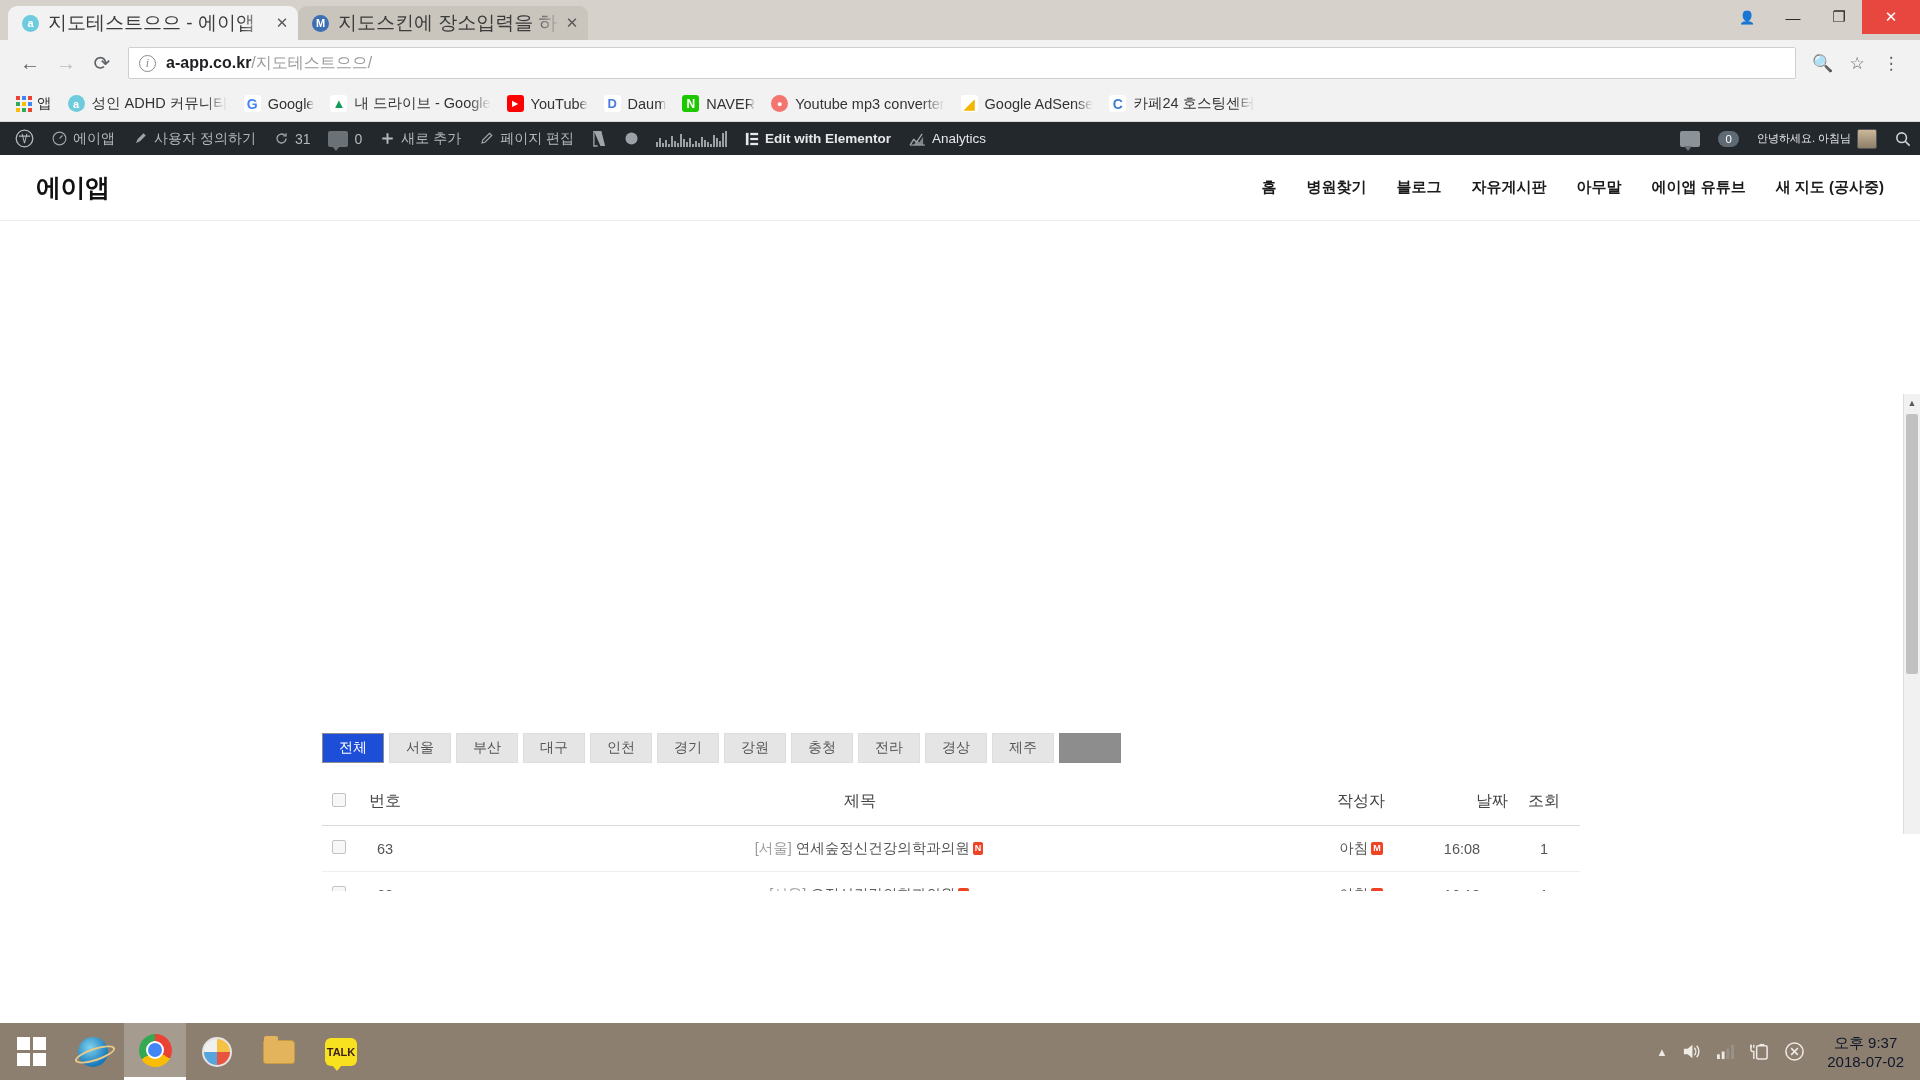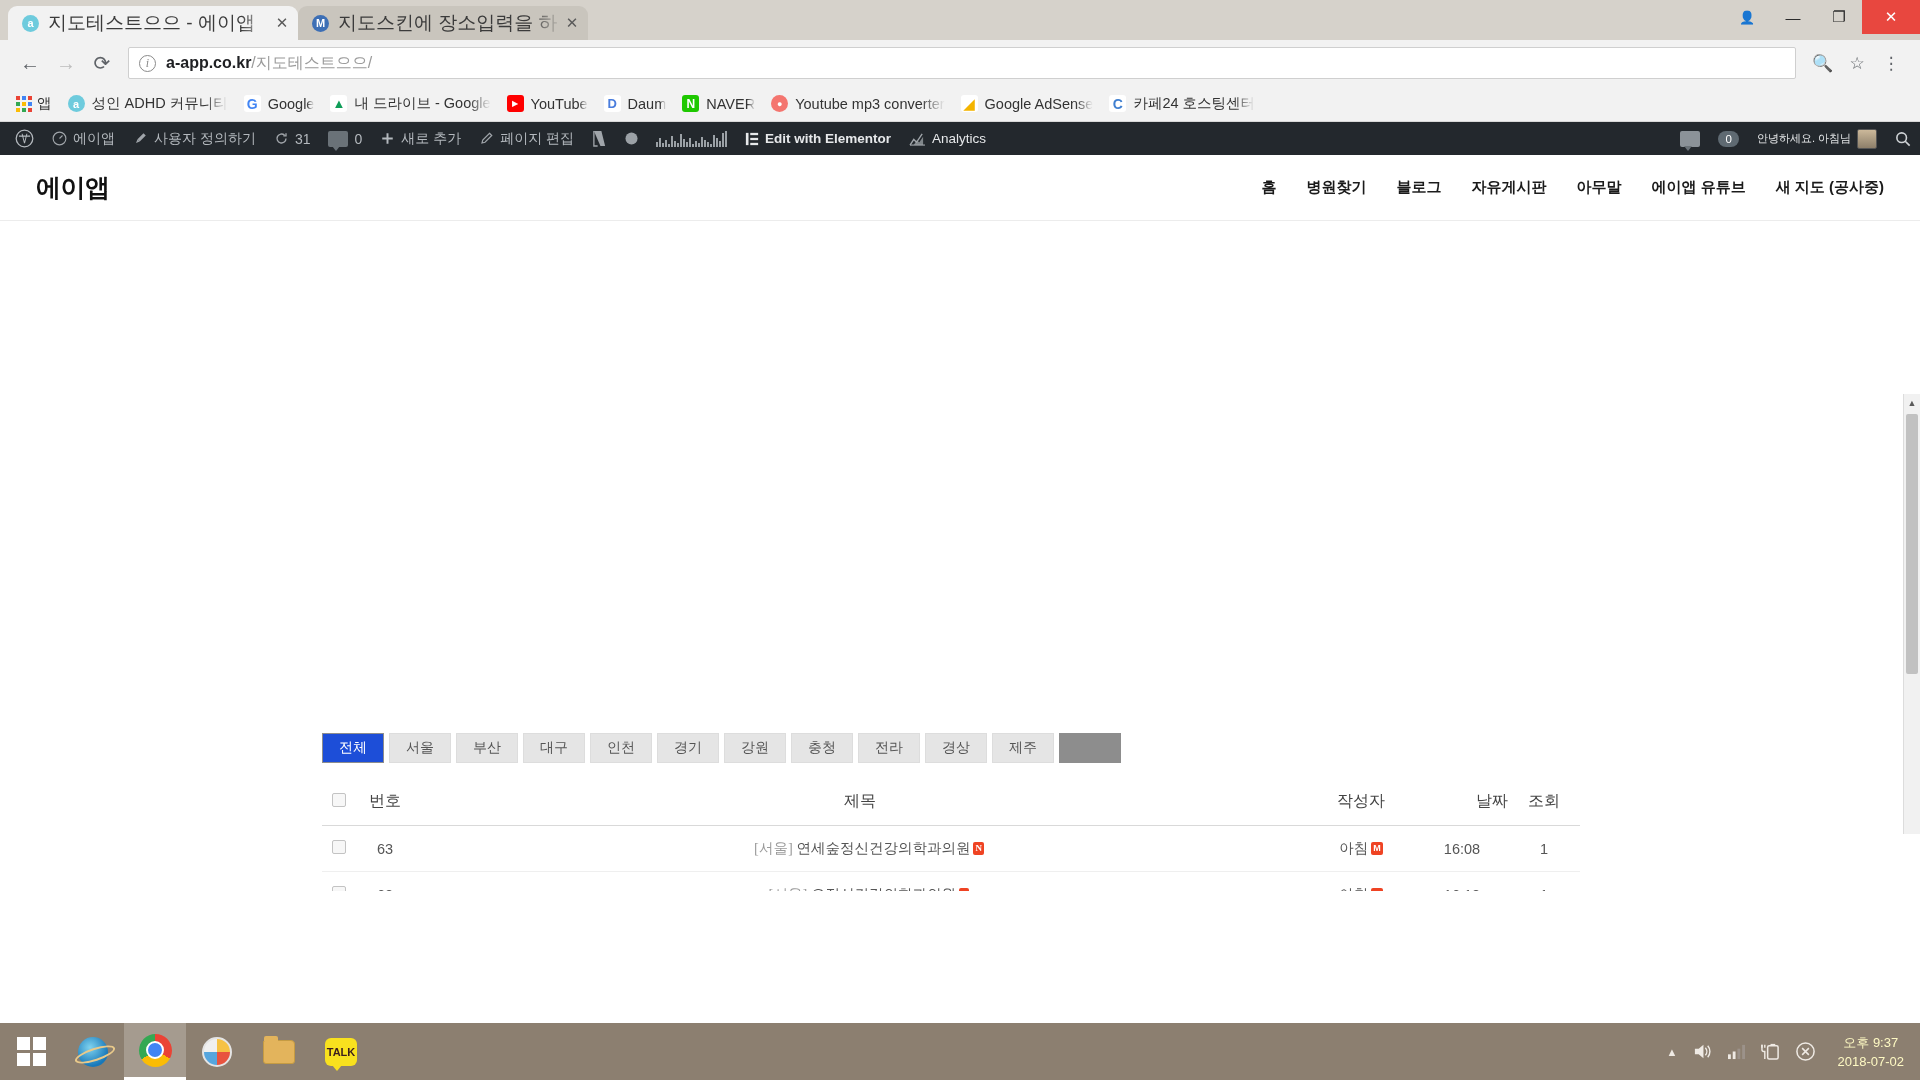--- a/index.html
+++ b/index.html
@@ -180,21 +180,21 @@
     font-size: 16px; color: #444; font-weight: normal;
     padding: 12px 0 13px; border-bottom: 1px solid #d9d9d9;
   }
   table.board-table tbody td {
     font-size: 14.5px; color: #555;
     padding: 13px 0; border-bottom: 1px solid #efefef;
     text-align: center;
   }
   .col-chk { width: 34px; }
   .col-num { width: 58px; }
-  .col-title { text-align: right; padding-left: 18px !important; font-family: Liberation Serif, serif; }
+  .col-title { text-align: right; padding-left: 18px !important; }
   .col-author { width: 110px; }
   .col-date { width: 92px; text-align: right; }
   .col-hit { width: 72px; }
   .chk {
     width: 14px; height: 14px; border: 1px solid #c3c3c3;
     background: #f7f7f7; border-radius: 2px; display: inline-block;
   }
   .title-link { color: #555; text-decoration: none; }
   .title-prefix { color: #9b9b9b; }
   .badge-n {
@@ -228,21 +228,21 @@
   }
   .win-logo { display: grid; grid-template-columns: 13px 13px; grid-template-rows: 13px 13px; gap: 3px; }
   .win-logo i { background: #fff; display: block; }
   .tb-app {
     width: 62px; height: 57px;
     display: flex; align-items: center; justify-content: center;
   }
   .tb-app.active { background: rgba(255,255,255,0.22); border-bottom: 3px solid #fff; }
   .tray { margin-left: auto; display: flex; align-items: center; gap: 14px; padding-right: 16px; color: #fff; }
   .tray-icon { font-size: 17px; color: #efeae4; display:flex; align-items:center; }
-  .clock { text-align: center; font-size: 13px; color: #fef9c3; line-height: 19px; padding-left: 8px; }
+  .clock { text-align: center; font-size: 15px; color: #0f172a; line-height: 19px; padding-left: 8px; }
 
   .ie-ico {
     width: 30px; height: 30px; border-radius: 50%;
     background: radial-gradient(circle at 40% 35%, #7fd3ef, #1878b9 70%);
     position: relative;
   }
   .ie-ico::after {
     content:""; position:absolute; left:-4px; top:11px; width:38px; height:9px;
     border: 2px solid #e8c98a; border-radius: 50%; transform: rotate(-18deg);
   }

